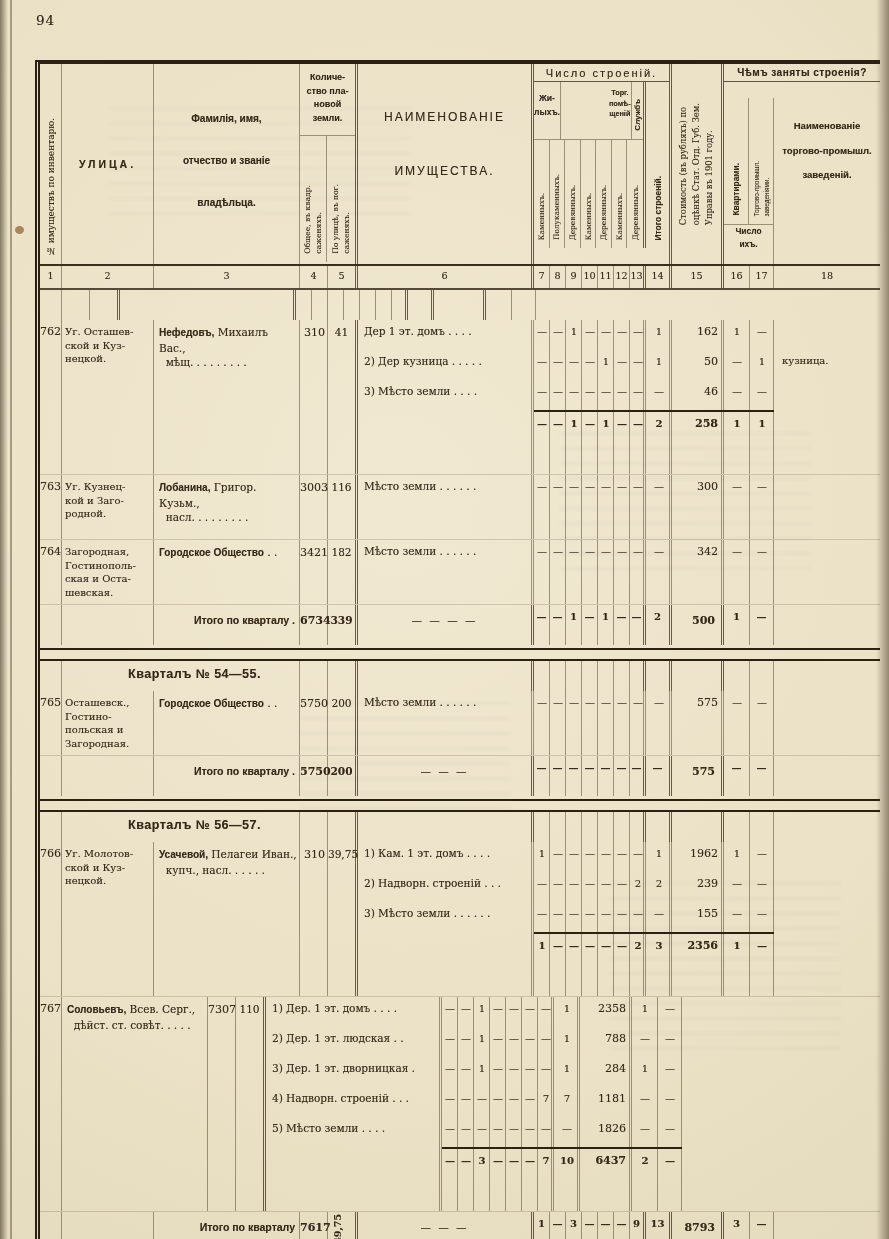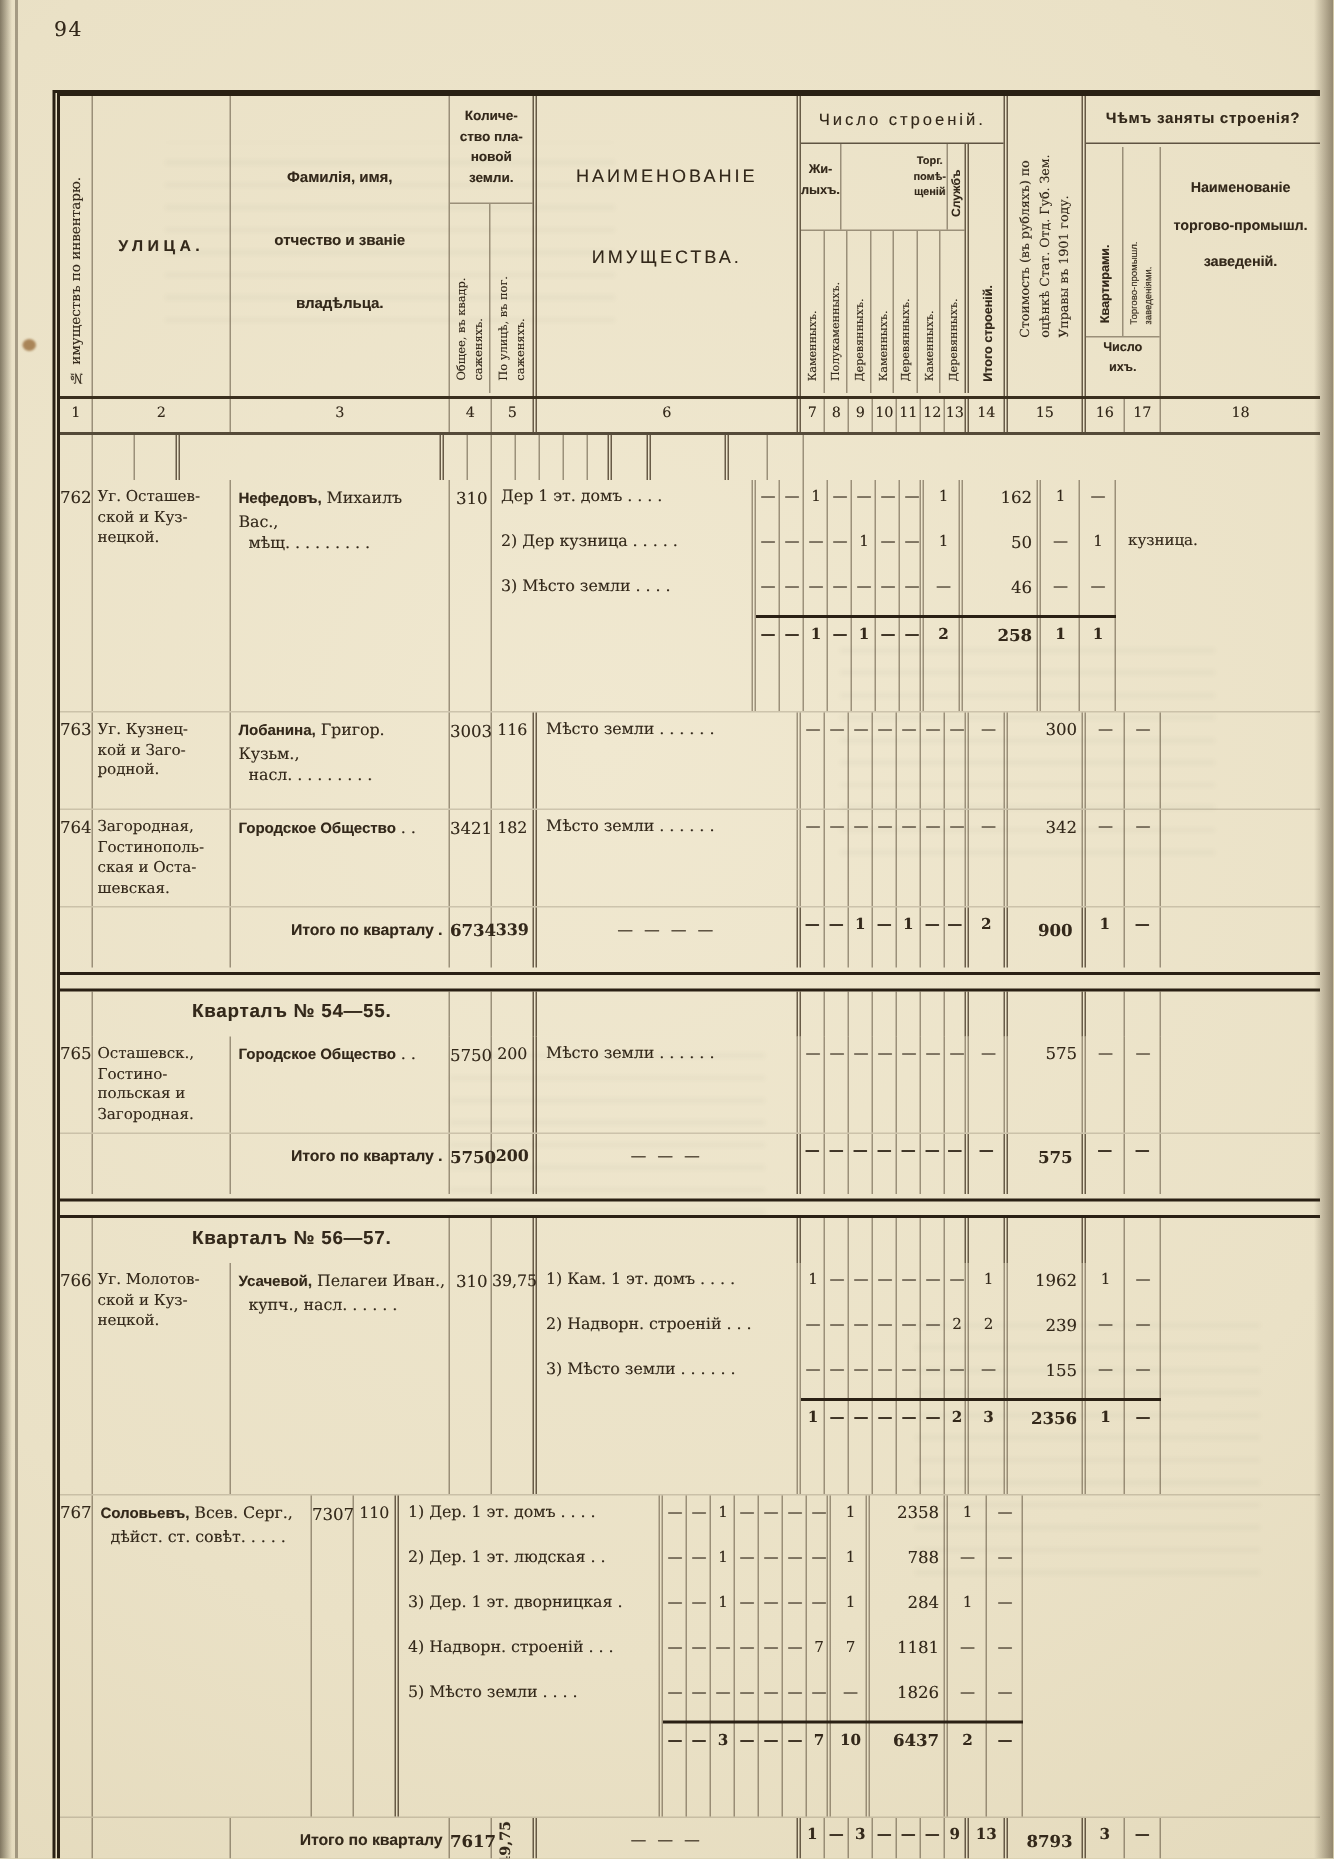--- a/index.html
+++ b/index.html
@@ -45,21 +45,21 @@
     line-height:42px;padding-top:34px;}
   .h-c45{width:58px;display:flex;flex-direction:column;}
   .h-c45top{height:72px;border-bottom:1px solid var(--lnA);text-align:center;
     font-weight:bold;font-size:9px;line-height:1.5;padding-top:7px;box-sizing:border-box;}
   .h-c45verts{display:flex;height:126px;}
   .h-c4{width:28px;border-right:1px solid var(--lnA);box-sizing:border-box;font-size:7.6px;line-height:1.45;}
   .h-c5{width:30px;font-size:7.6px;line-height:1.45;}
   .h-c6{width:176px;text-align:center;font-size:12px;letter-spacing:2px;
     line-height:54px;padding-top:26px;box-sizing:border-box;}
   .h-grp714{width:138px;display:flex;flex-direction:column;}
-  .h-band{height:32px;border-bottom:1px solid rgba(60,48,32,.8);display:flex;
+  .h-band{height:18px;border-bottom:1px solid rgba(60,48,32,.8);display:flex;
     align-items:center;justify-content:center;font-size:11px;letter-spacing:2px;box-sizing:border-box;}
   .h-714body{display:flex;height:166px;}
   .h-713{width:112px;border-right:3px double var(--lnB);box-sizing:border-box;
     display:flex;flex-direction:column;}
   .h-subbands{display:flex;height:58px;border-bottom:1px solid var(--lnA);box-sizing:border-box;}
   .h-res{width:48px;border-right:1px solid var(--lnA);box-sizing:border-box;text-align:center;
     font-weight:bold;font-size:8.5px;line-height:1.6;padding-top:10px;}
   .h-trade{width:32px;border-right:1px solid var(--lnA);box-sizing:border-box;text-align:center;
     font-weight:bold;font-size:7.3px;line-height:1.45;padding-top:6px;margin-left:48px;}
   .h-serv{width:29px;font-weight:bold;font-size:8px;}
@@ -299,20 +299,21 @@
           <div class="props">
 
           <div class="pblock">
                 <div class="bcell w1 numc">762</div>
                 <div class="bcell w2 streetc">Уг. Осташев-
 ской и Куз-
 нецкой.</div>
                 <div class="bcell w3 ownerc"><span class="ob">Нефедовъ,</span><span> Михаилъ Вас.,
 &nbsp;&nbsp;мѣщ. . . . . . . . .</span></div>
                 <div class="bcell w4 a4c">310</div>
+                <div class="bcell w5 dbl a5c">41</div>
                 <div class="c6to18">
                   <div class="ilines">
 
                   <div class="iline">
                         <div class="icell w6 namec">Дер 1 эт. домъ . . . .</div>
                         <div class="icell wn nc">—</div>
                         <div class="icell wn nc">—</div>
                         <div class="icell wn nc">1</div>
                         <div class="icell wn nc">—</div>
                         <div class="icell wn nc">—</div>
@@ -451,21 +452,21 @@
             <div class="bcell w5 dbl a5c b"><span>339</span><span class="a5v"></span></div>
             <div class="bcell w6 dbl namec dashname">— — — —</div>
             <div class="bcell wn nc b">—</div>
             <div class="bcell wn nc b">—</div>
             <div class="bcell wn nc b">1</div>
             <div class="bcell wn nc b">—</div>
             <div class="bcell wn nc b">1</div>
             <div class="bcell wn nc b">—</div>
             <div class="bcell wn nc b dbl">—</div>
             <div class="bcell w14 nc b dbl">2</div>
-            <div class="bcell w15 valc b dbl">900</div>
+            <div class="bcell w15 valc b dbl">500</div>
             <div class="bcell w16 nc b">1</div>
             <div class="bcell w17 nc b">—</div>
             <div class="bcell w18 notec"></div>
           </div>
 
           <div class="qsep"></div>
         </section>
         <section class="qsection">
 
           <div class="trow">

